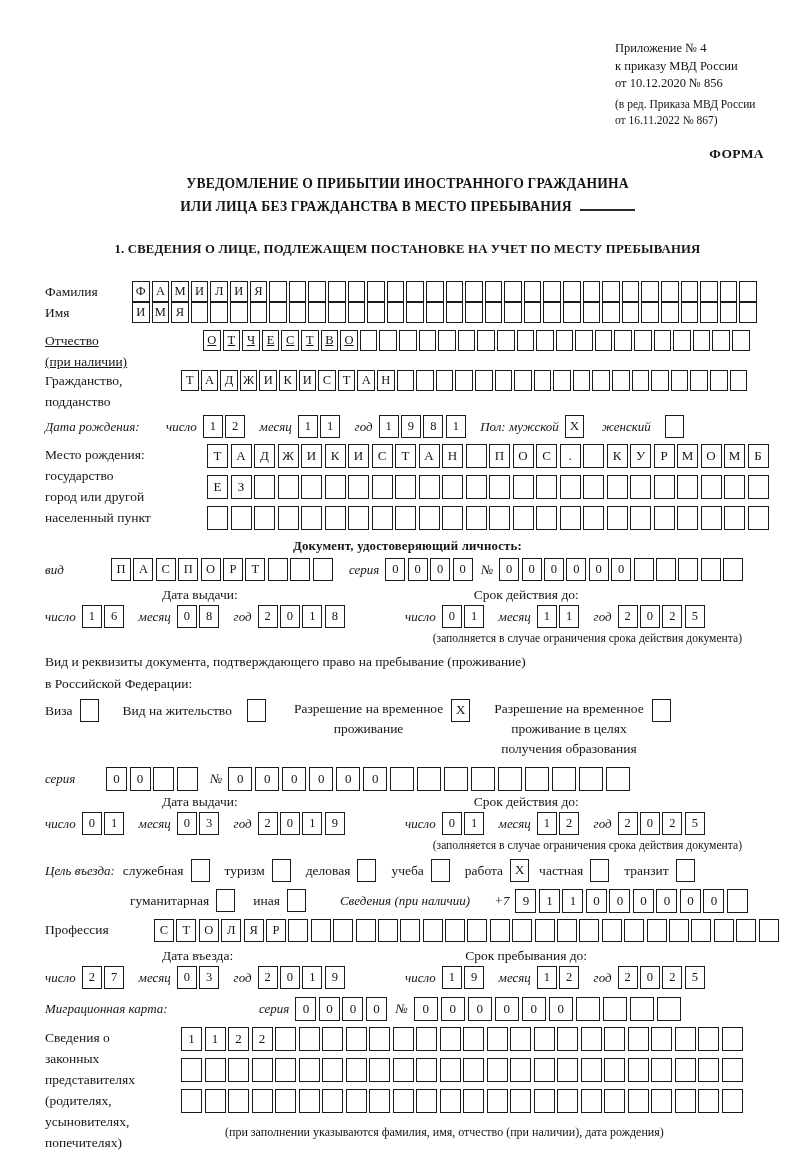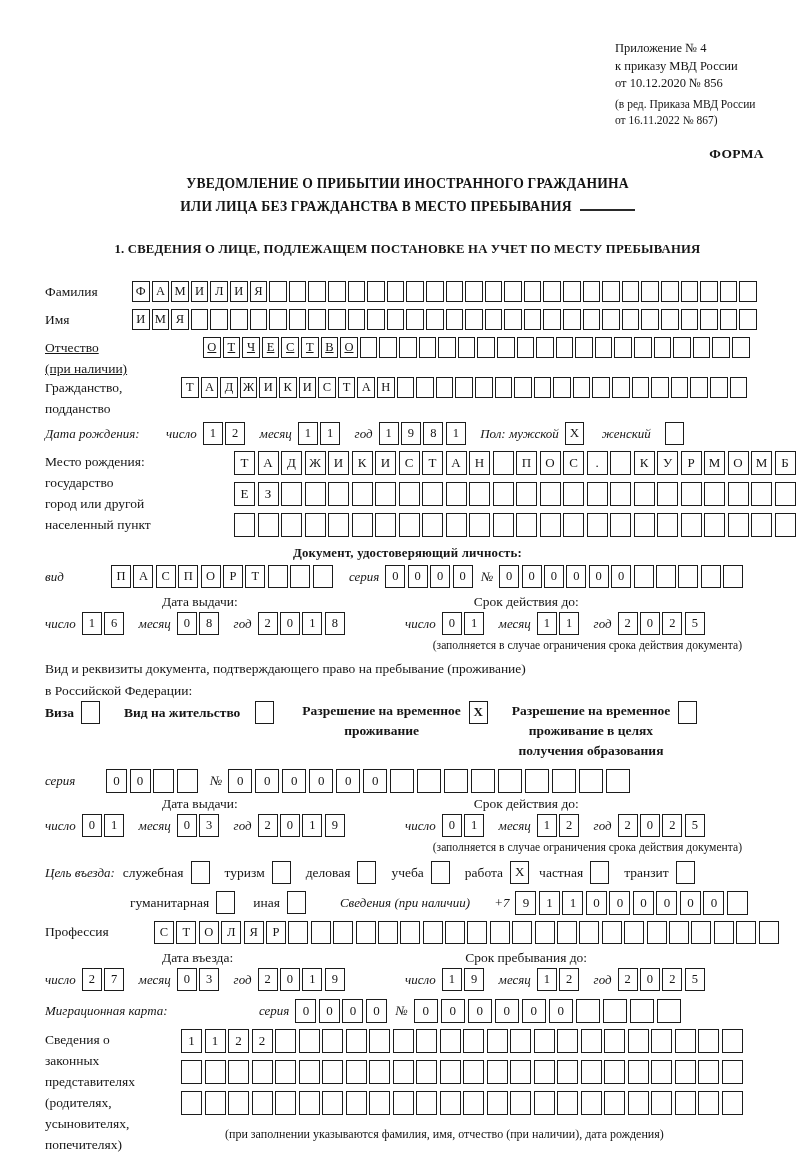--- a/index.html
+++ b/index.html
@@ -89,21 +89,21 @@
         <span class="cell"></span>
         <span class="cell"></span>
         <span class="cell"></span>
         <span class="cell"></span>
         <span class="cell"></span>
         <span class="cell"></span>
         <span class="cell"></span>
       </div>
   </div>
 
-  <div class="frow" style="margin-top:7px;">
+  <div class="frow" style="margin-top:0;">
     <div class="flabel" style="width:87px;">Имя</div>
     <div class="cells">
         <span class="cell">И</span>
         <span class="cell">М</span>
         <span class="cell">Я</span>
         <span class="cell"></span>
         <span class="cell"></span>
         <span class="cell"></span>
         <span class="cell"></span>
         <span class="cell"></span>
@@ -231,21 +231,21 @@
     <span class="dlab"><span>Пол:</span> <span>мужской</span></span>
     <span class="cells cells-cb">
         <span class="cell">X</span>
       </span>
     <span class="dlab" style="margin-left:16px;">женский</span>
     <span class="cells cells-cb" style="margin-left:8px;">
         <span class="cell"></span>
       </span>
   </div>
 
-  <div class="frow" style="margin-top:6px;gap:27px;">
+  <div class="frow" style="margin-top:6px;">
     <div class="flabel" style="width:162px;">
       <div class="lbl2">Место рождения:</div>
       <div class="lbl2">государство</div>
       <div class="lbl2">город или другой</div>
       <div class="lbl2">населенный пункт</div>
     </div>
     <div class="rows-gap">
       <div class="cells cells-lg">
           <span class="cell">Т</span>
           <span class="cell">А</span>
@@ -408,21 +408,21 @@
           <span class="cell">2</span>
           <span class="cell">5</span>
         </span>
     </div>
   </div>
   <div class="note">(заполняется в случае ограничения срока действия документа)</div>
 
   <div class="intro" style="margin-top:6px;">Вид и реквизиты документа, подтверждающего право на пребывание (проживание)</div>
   <div class="intro">в Российской Федерации:</div>
 
-  <div class="frow" style="font-weight:bold;">
+  <div class="frow" style="margin-top:5px;">
     <span class="opt">
       <span class="olab">Виза</span>
       <span class="cells cells-cb">
           <span class="cell"></span>
         </span>
     </span>
     <span class="opt" style="margin-left:22px;">
       <span class="olab">Вид на жительство</span>
       <span class="cells cells-cb" style="margin-left:8px;">
           <span class="cell"></span>

